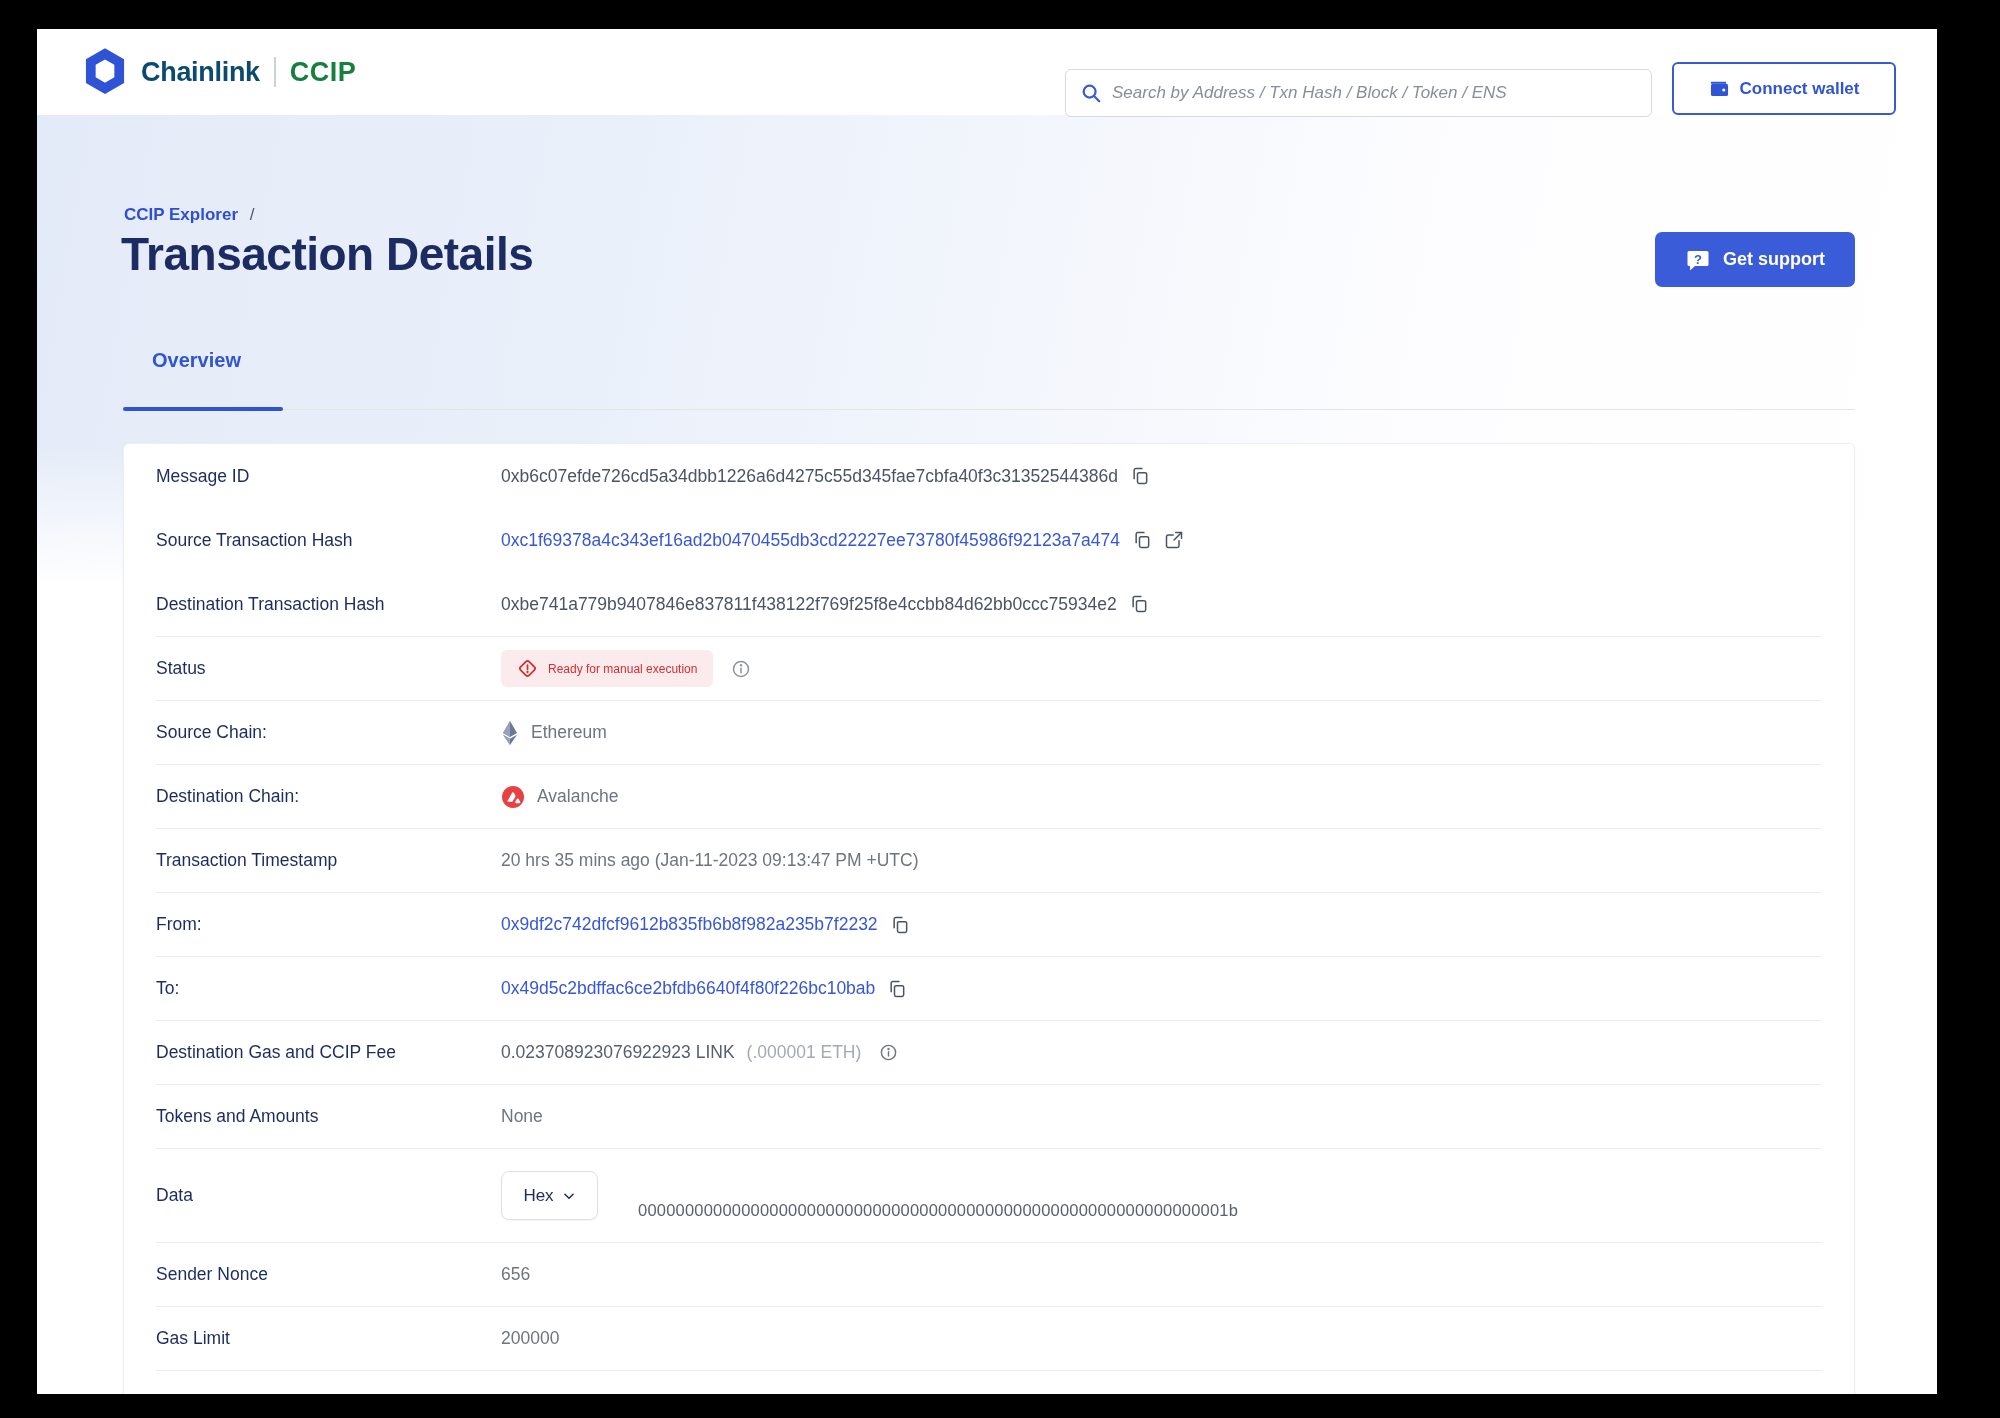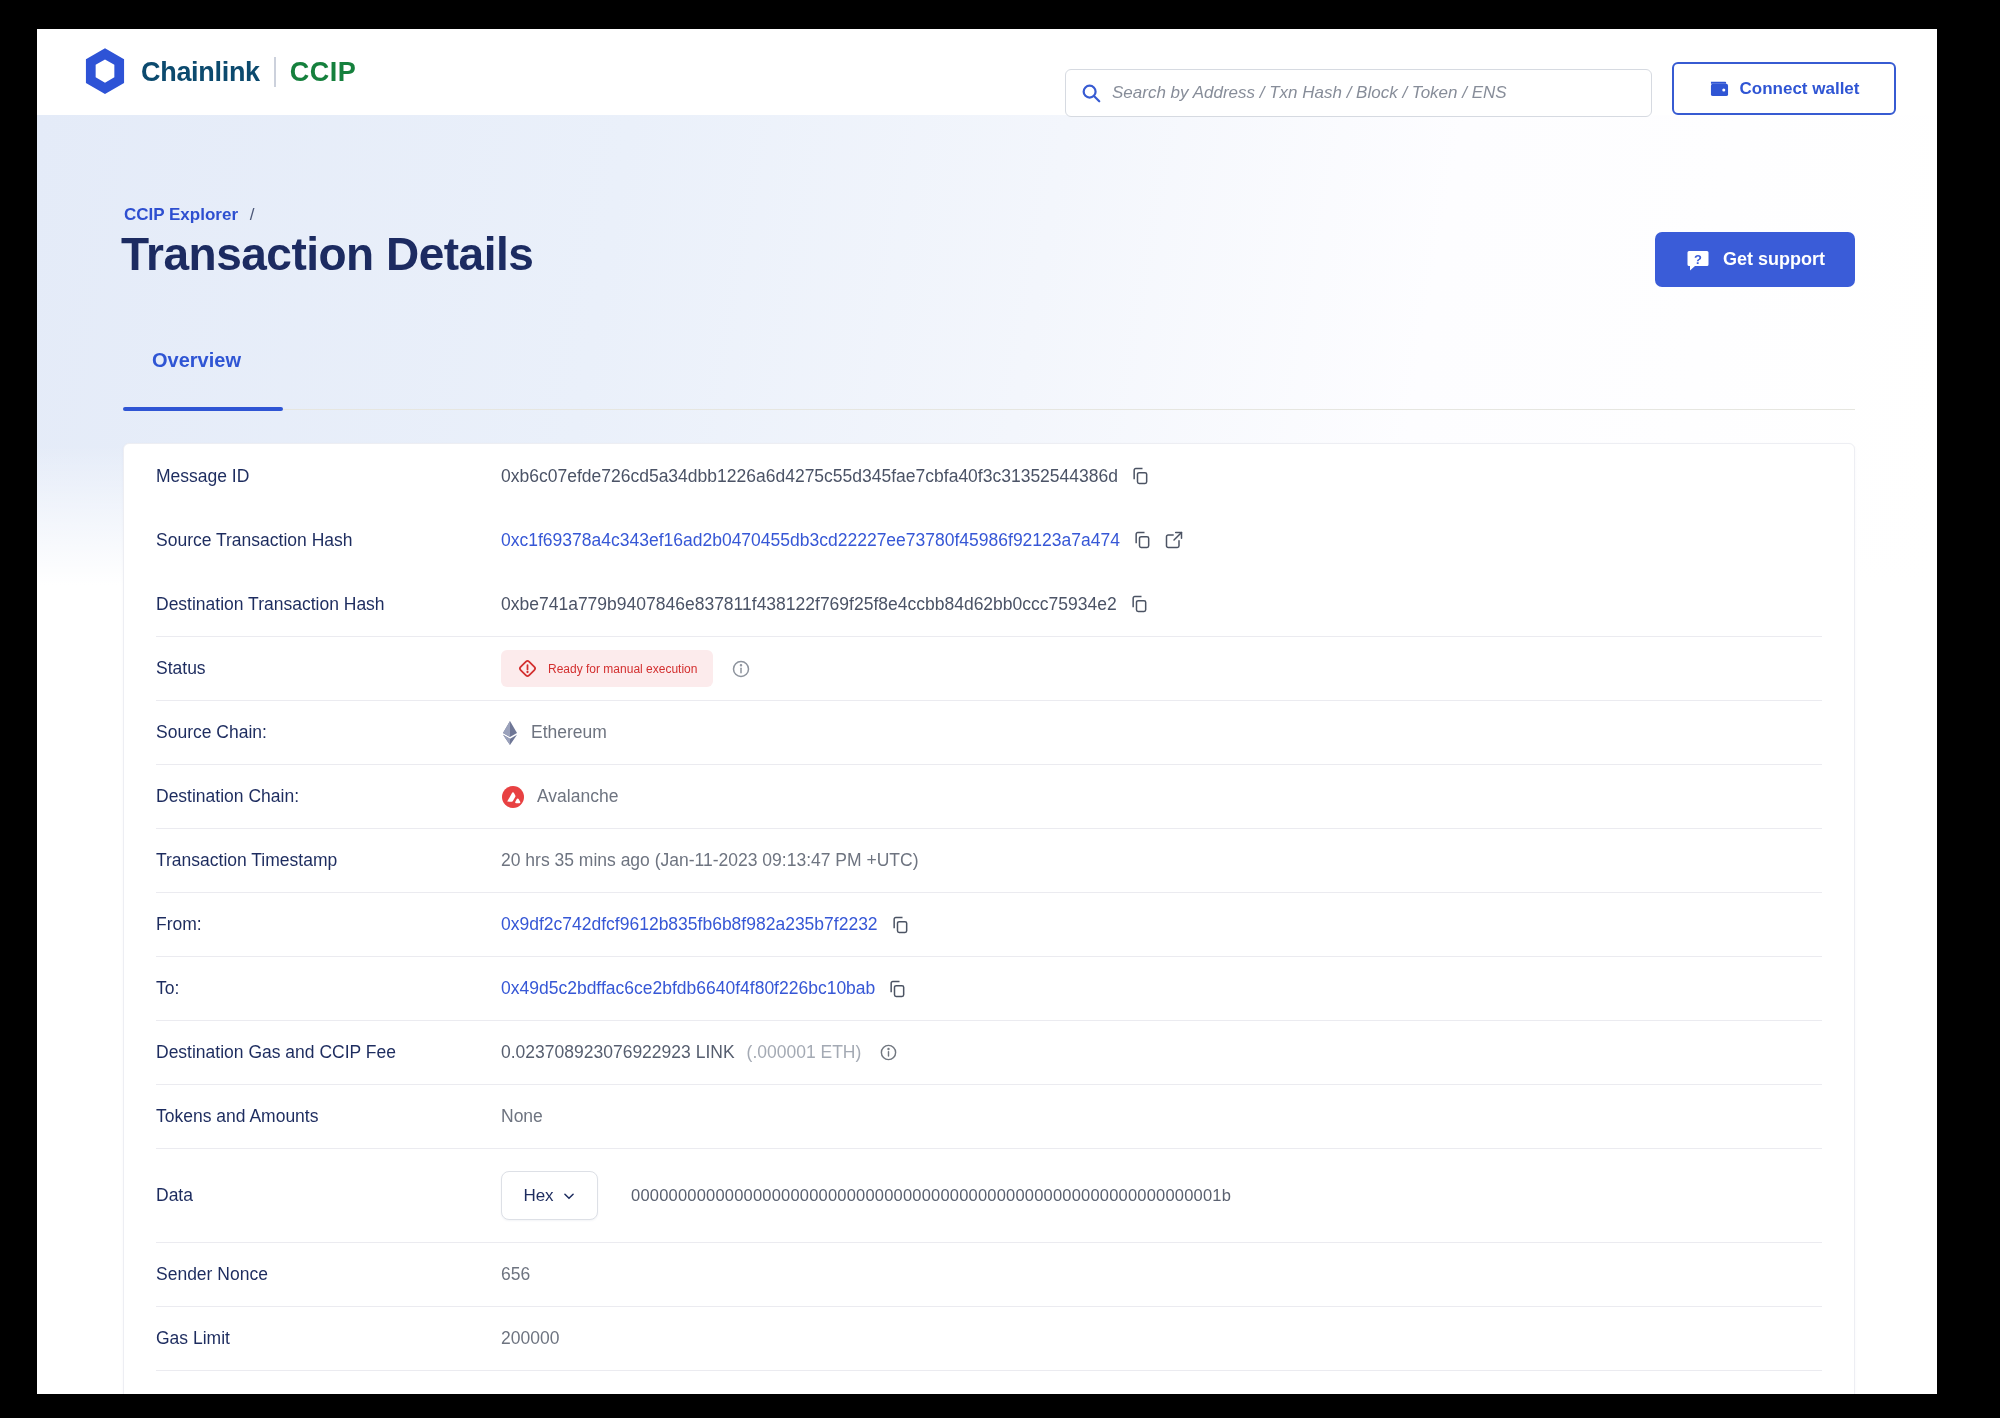--- a/index.html
+++ b/index.html
@@ -301,21 +301,21 @@
 
     <div class="row bt">
       <div class="row-label">Tokens and Amounts</div>
       <div class="row-value muted">
         <span>None</span>
       </div>
     </div>
 
     <div class="row bt tall">
       <div class="row-label">Data</div>
-      <div class="row-value" style="gap:0;">
+      <div class="row-value" style="gap:7px;align-items:flex-end;">
         <button class="hex-select">
           <span>Hex</span>
           <span>
             <svg width="14" height="14" viewBox="0 0 24 24" fill="none" stroke="#1d2c5f" stroke-width="2.6" stroke-linecap="round" stroke-linejoin="round">
               <path d="M5 9 l7 7 7-7"></path>
             </svg>
           </span>
         </button>
         <span class="hex-value">000000000000000000000000000000000000000000000000000000000000001b</span>
       </div>

